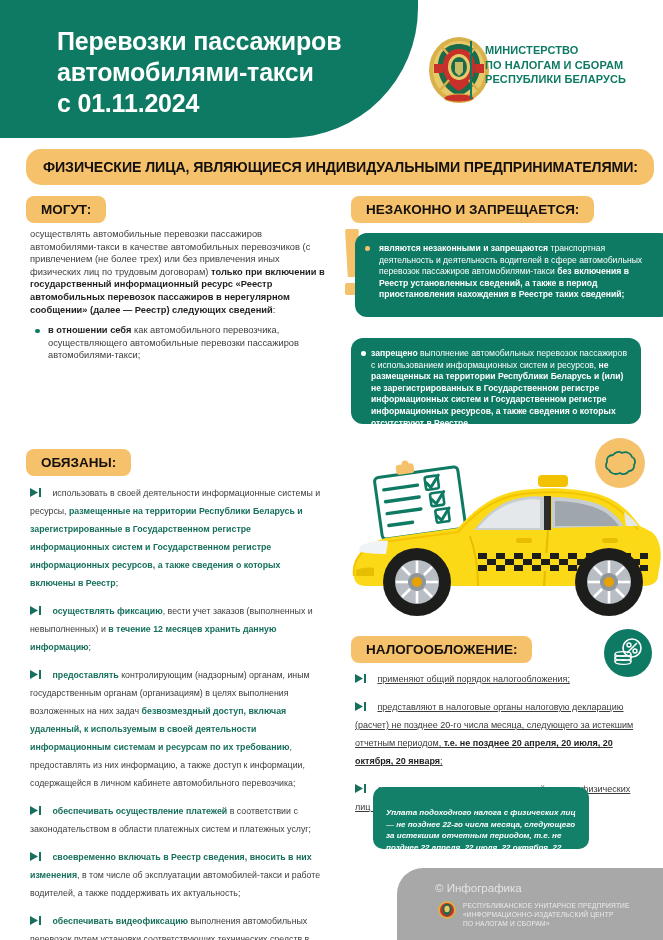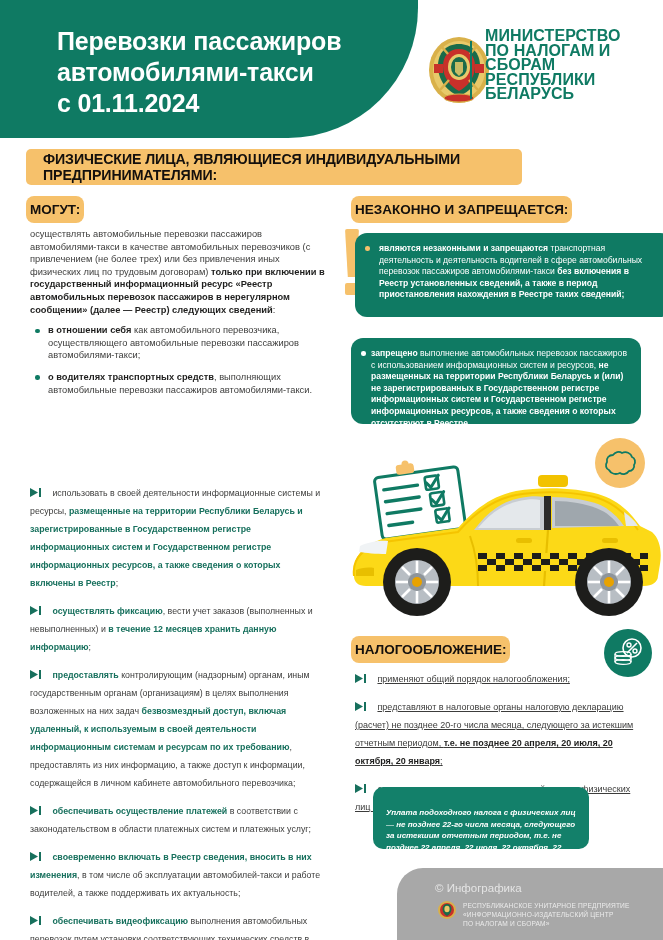--- a/index.html
+++ b/index.html
@@ -25,37 +25,37 @@
   }
   .header-title .l3 { display:block; }
   .emblem {
     position:absolute; left:428px; top:36px; width:62px; height:68px;
   }
   .ministry-divider {
     position:absolute; left:470px; top:41px; width:1.5px; height:58px;
     background:#0f7a63;
   }
   .ministry-text {
-    position:absolute; left:485px; top:29px; width:175px;
-    color:#0f7a63; font-weight:bold; font-size:16px; line-height:14.5px;
+    position:absolute; left:485px; top:43px; width:175px;
+    color:#0f7a63; font-weight:bold; font-size:11px; line-height:14.5px;
     letter-spacing:0.1px;
   }
 
   
   .banner {
-    position:absolute; left:26px; top:149px; width:496px; height:36px;
-    background:#f6c16b; border-radius:5px;
+    position:absolute; left:26px; top:149px; width:628px; height:36px;
+    background:#f6c16b; border-radius:15px;
     display:flex; align-items:center; padding-left:17px;
   }
   .banner span { font-size:14.2px; font-weight:bold; color:#14100d; letter-spacing:-0.1px;}
 
   
   .pill {
     background:#f6c16b; border-radius:8px; display:inline-flex;
-    align-items:center; padding:0 4px; height:27px;
+    align-items:center; padding:0 15px; height:27px;
     font-size:13.5px; font-weight:bold; color:#14100d;
   }
   .pill-mogut { position:absolute; left:26px; top:196px; }
   .pill-nezak { position:absolute; left:351px; top:196px; }
   .pill-obyaz { position:absolute; left:26px; top:449px; }
   .pill-nalog { position:absolute; left:351px; top:636px; }
 
   
   .col-left {
     position:absolute; left:30px; top:228px; width:295px;
@@ -189,36 +189,35 @@
   <div class="banner">
     <span>ФИЗИЧЕСКИЕ ЛИЦА, ЯВЛЯЮЩИЕСЯ ИНДИВИДУАЛЬНЫМИ ПРЕДПРИНИМАТЕЛЯМИ:</span>
   </div>
 
   <div class="pill pill-mogut">
     <span>МОГУТ:</span>
   </div>
   <div class="pill pill-nezak">
     <span>НЕЗАКОННО И ЗАПРЕЩАЕТСЯ:</span>
   </div>
+  <div class="pill pill-obyaz">
+    <span>ОБЯЗАНЫ:</span>
+  </div>
   <div class="pill pill-nalog">
     <span>НАЛОГООБЛОЖЕНИЕ:</span>
   </div>
 
   <div class="col-left">
     <div>
       <span>осуществлять автомобильные перевозки пассажиров автомобилями-такси  в качестве автомобильных перевозчиков (с привлечением (не более трех) или без привлечения иных физических лиц по трудовым договорам) </span><span class="b">только при включении в государственный информационный ресурс «Реестр автомобильных перевозок пассажиров в нерегулярном сообщении» (далее — Реестр) следующих сведений</span><span>:</span>
     </div>
     <div class="bullets">
       <div class="bullet-row">
         <span class="dot"></span>
         <span class="txt"><span class="b">в отношении себя</span><span> как автомобильного перевозчика, осуществляющего автомобильные перевозки пассажиров автомобилями-такси;</span></span>
-      </div>
-      <div class="bullet-row">
-        <span class="dot"></span>
-        <span class="txt"><span class="b">о водителях транспортных средств</span><span>, выполняющих автомобильные перевозки пассажиров автомобилями-такси.</span></span>
       </div>
     </div>
   </div>
 
   <div class="excl">
     <div class="bar"></div>
     <div class="dotx"></div>
   </div>
 
   <div class="card-green card1">

